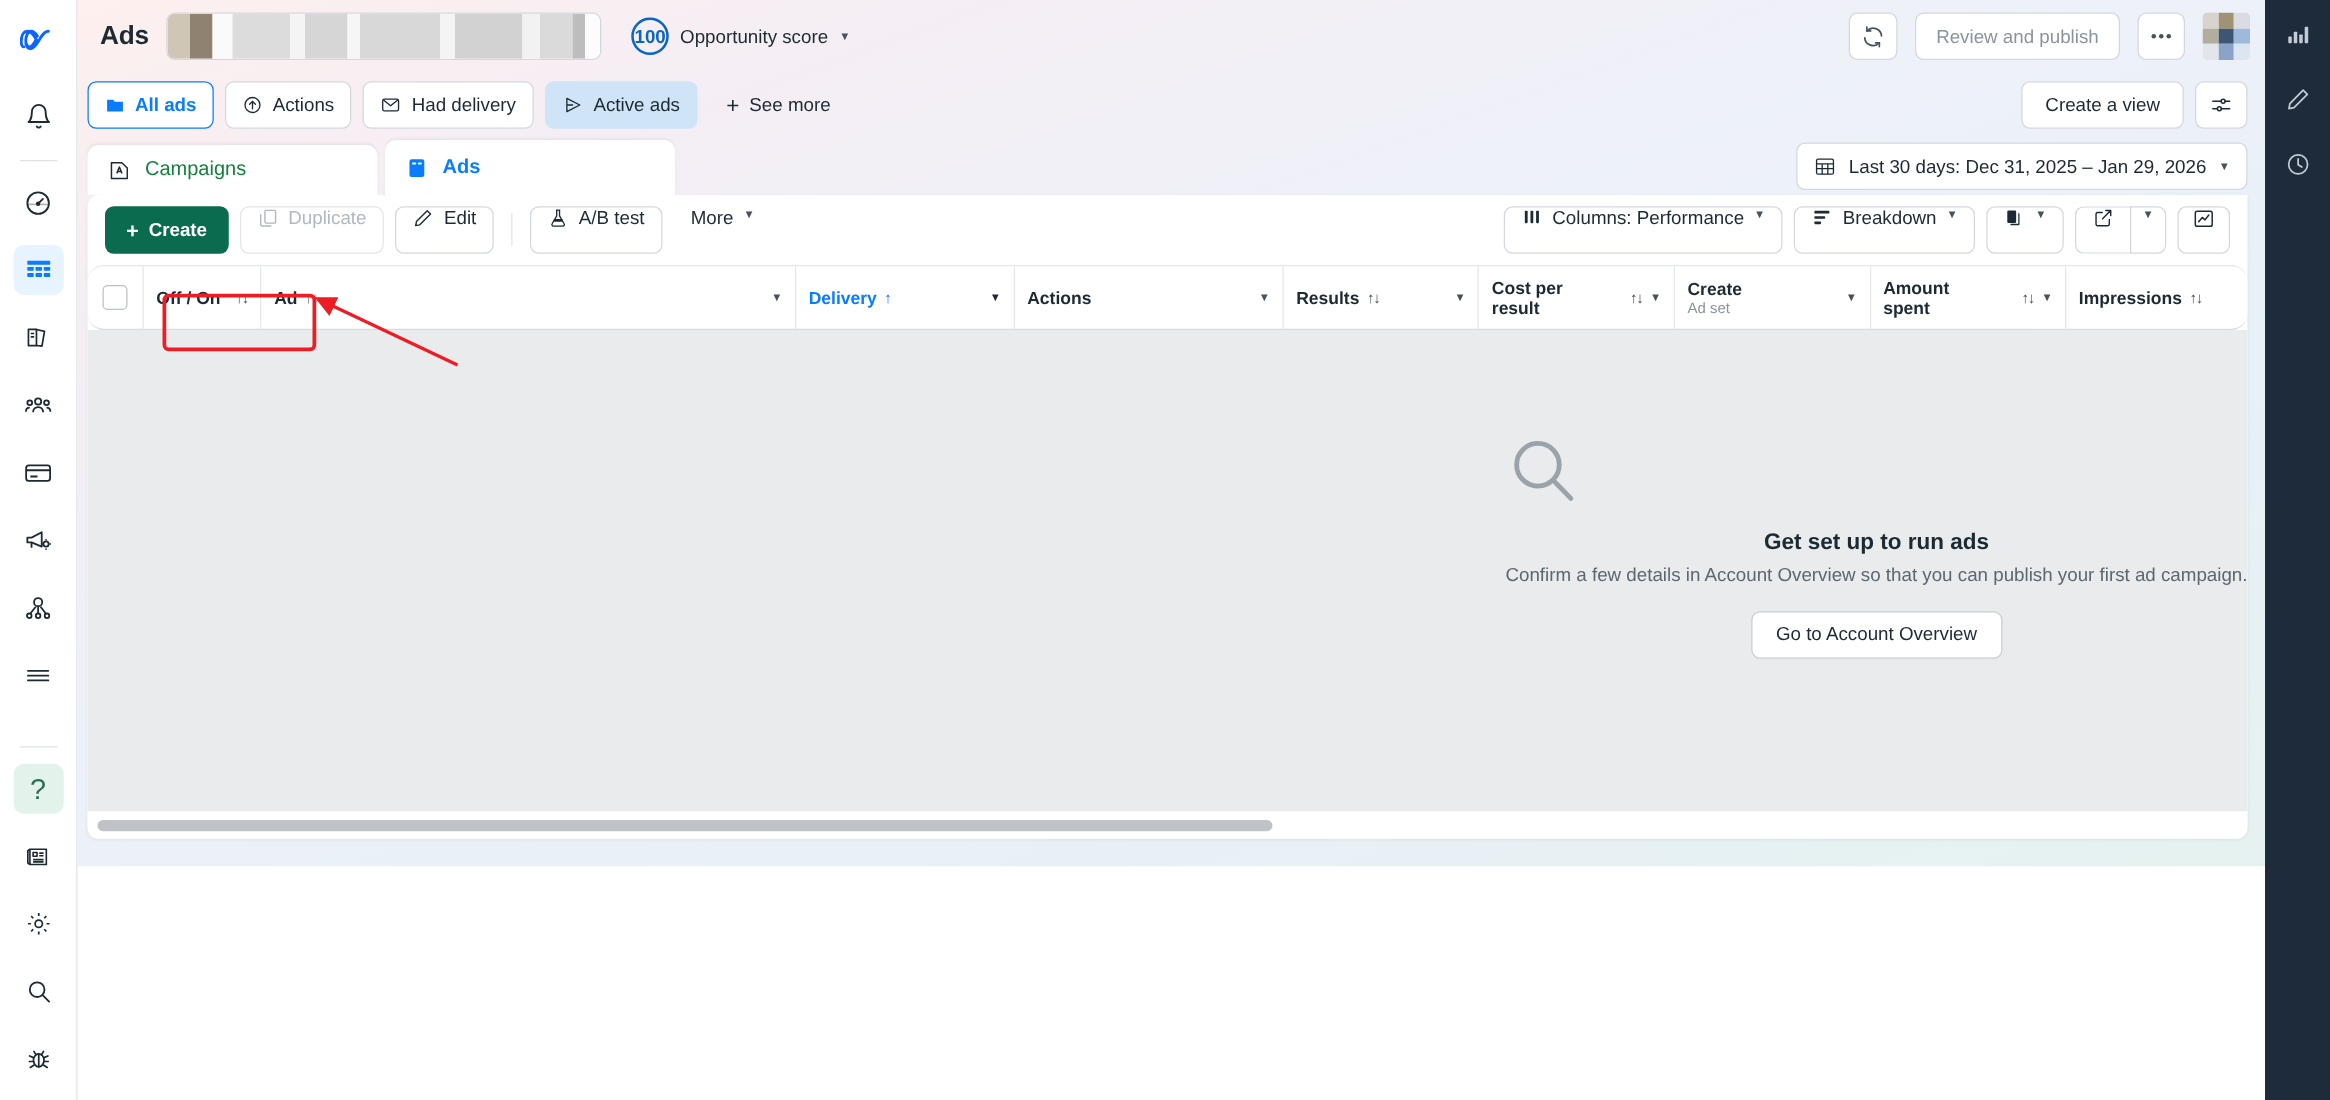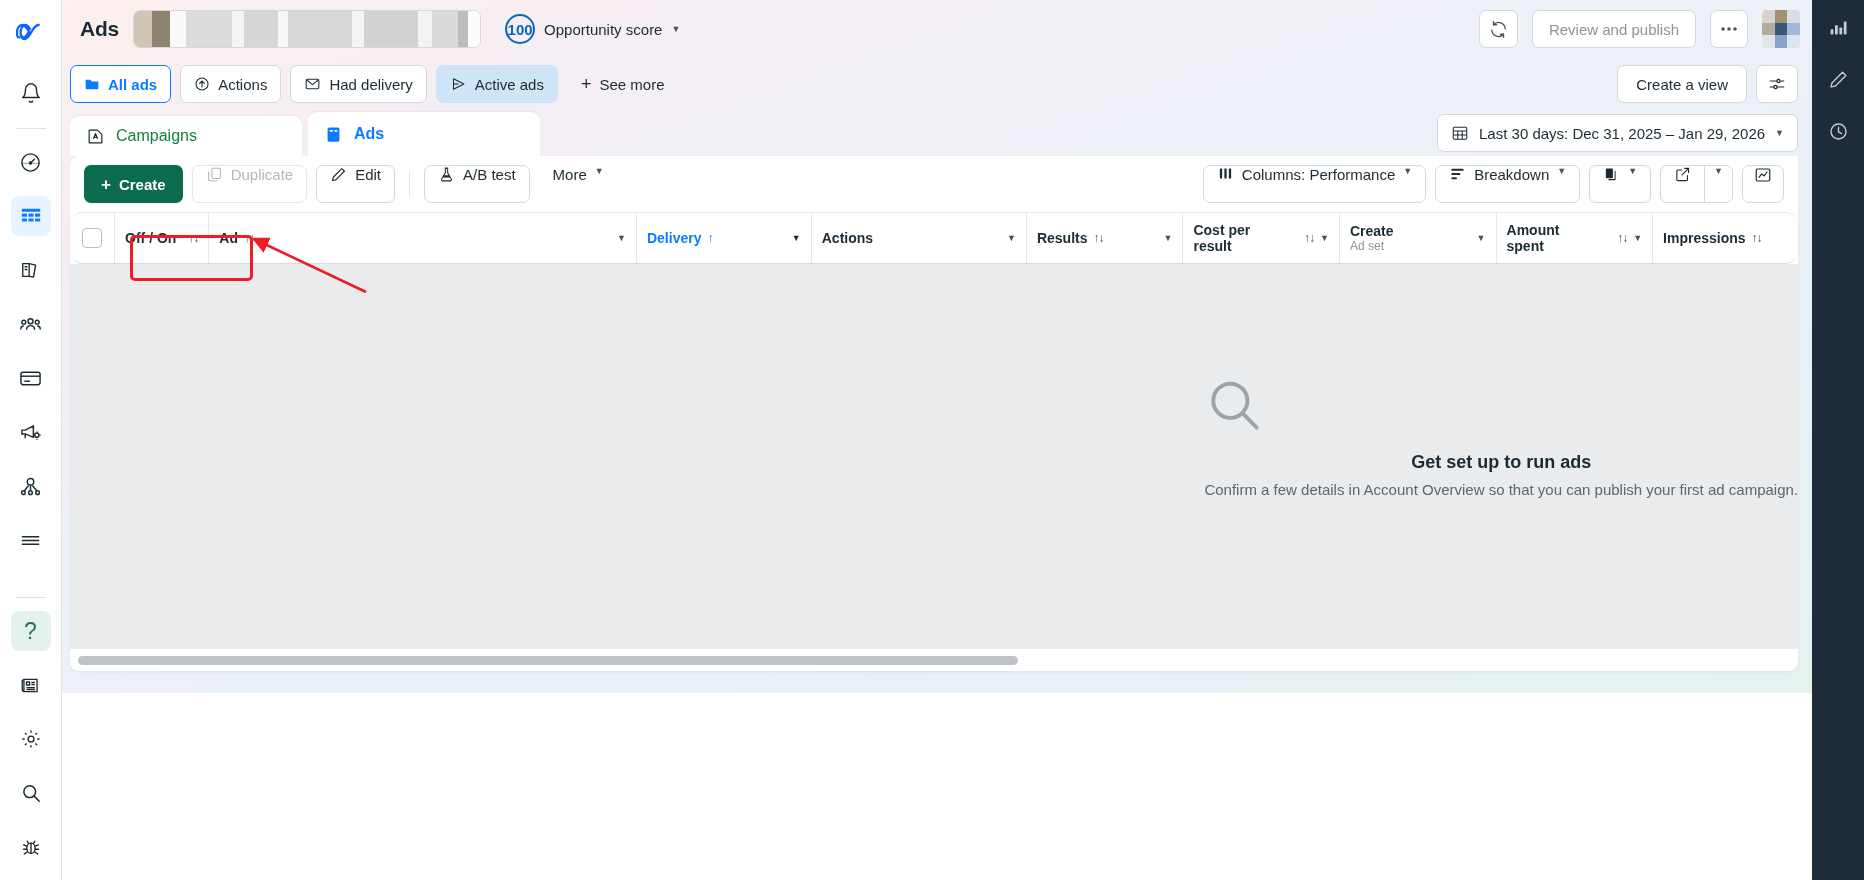--- a/index.html
+++ b/index.html
@@ -654,20 +654,21 @@
       </div>
 
       <div class="tbody">
         <div class="empty">
           <svg width="62" height="62" viewBox="0 0 24 24" fill="none" stroke="#9aa2aa" stroke-width="1.5" stroke-linecap="round">
             <circle cx="10.2" cy="9.6" r="6.6"></circle>
               <path d="M15.1 14.6 20.4 20"></path>
           </svg>
           <div class="empty-title">Get set up to run ads</div>
           <div class="empty-desc">Confirm a few details in Account Overview so that you can publish your first ad campaign.</div>
+          <button class="empty-btn">Go to Account Overview</button>
         </div>
       </div>
 
       <div class="hscroll">
         <div class="hscroll-thumb" style="width:940px;"></div>
       </div>
     </div>
 
     <div style="height:22px;flex:0 0 22px;"></div>
 

